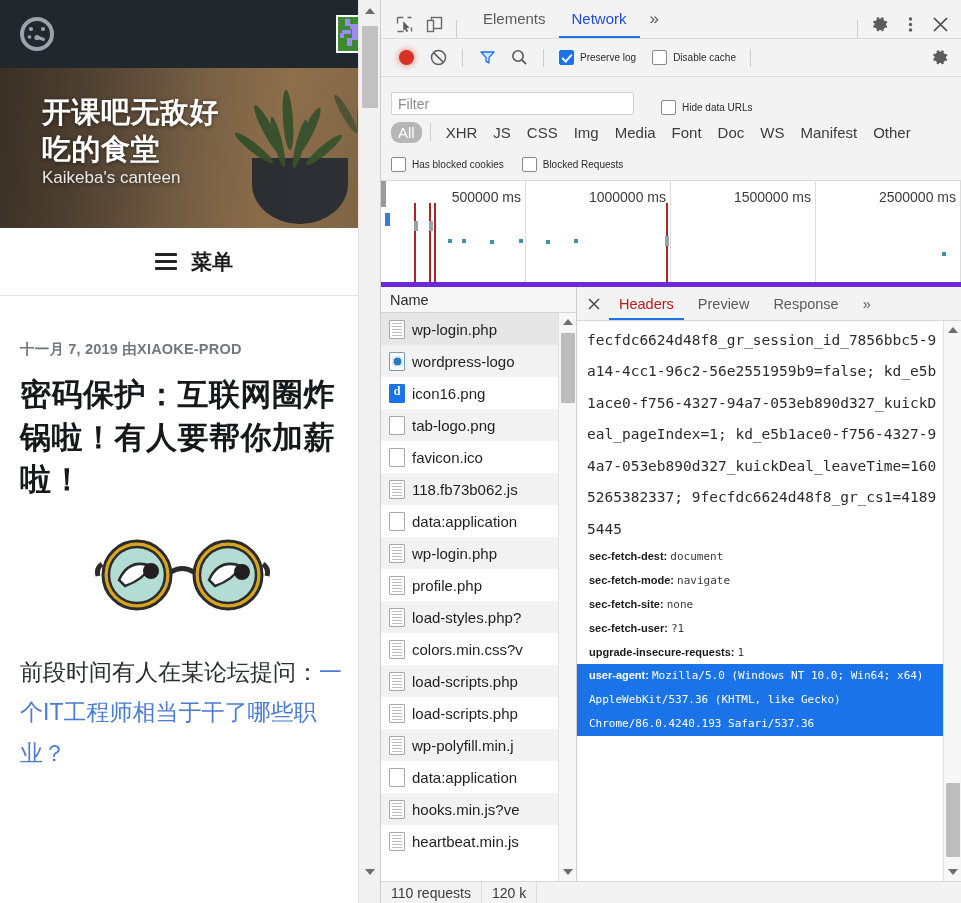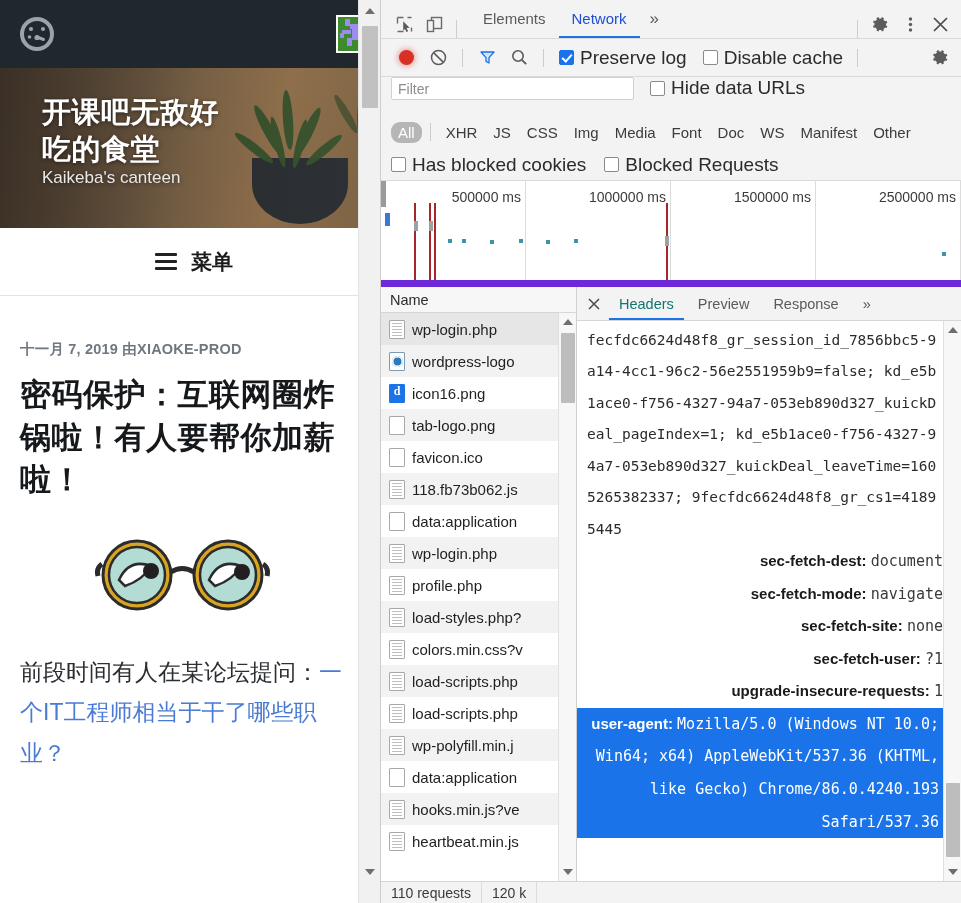--- a/index.html
+++ b/index.html
@@ -147,26 +147,26 @@
   .chk-wrap { display:flex; align-items:center; gap:6px; margin-left: 6px; }
   .chk {
     width: 15px; height:15px; border:1.5px solid #8a8a8a; border-radius:2px; background:#fff;
     display:inline-block; position:relative; flex:none;
   }
   .chk.checked { background: #1a73e8; border-color:#1a73e8; }
   .chk.checked::after {
     content:""; position:absolute; left:4px; top:0.5px; width:4px; height:8px;
     border:solid #fff; border-width: 0 2px 2px 0; transform: rotate(42deg);
   }
-  .chk-label { font-size: 19px; color: #2b2b2b; }
+  .chk-label { font-size: 10px; color: #2b2b2b; }
 
   
   .dt-row3 {
-    height: 38px; display:flex; align-items:flex-start; background:#f3f3f3;
-    padding: 0 8px 0 10px; gap: 10px;
+    height: 38px; display:flex; align-items:flex-end; background:#f3f3f3;
+    padding: 0 8px 0 10px; gap: 21px;
   }
   .filter-input {
     width: 243px; height: 23px; border: 1px solid #d0d0d0; background:#fff;
     font-size: 14px; color:#2b2b2b; padding: 0 6px; border-radius: 2px;
     font-family: "Liberation Sans", sans-serif;
   }
   .filter-input::placeholder { color: #8c8c8c; }
 
   
   .dt-row4 {
@@ -176,21 +176,21 @@
   .ftype { font-size: 15px; color: #3c3c3c; padding: 2px 7px; border-radius: 9px; }
   .ftype.active { background: #b6b6b6; color: #fff; }
   .dt-row5 {
     height: 32px; display:flex; align-items:center; background:#f3f3f3;
     padding: 0 8px 0 10px; gap: 18px; border-bottom: 1px solid #dadada;
   }
 
   
   .overview {
     height: 106px; background:#fff; position: relative;
-    border-bottom: 7px solid #6d28d9; overflow: hidden;
+    border-bottom: 5px solid #6d28d9; overflow: hidden;
   }
   .ov-cols { position:absolute; inset:0; display:flex; }
   .ov-col {
     flex:1; border-right: 1px solid #dcdcdc; position: relative;
   }
   .ov-col span {
     position: absolute; right: 4px; top: 8px; font-size: 14px; color: #3a3a3a; white-space:nowrap;
   }
   .ov-bar { position:absolute; width: 2px; background:#a52727; top: 22px; bottom: 0; }
   .ov-tick { position:absolute; width: 4px; height: 4px; background:#3f93a8; }
@@ -259,32 +259,32 @@
     border-bottom: 1px solid #d6d6d6; padding-left: 4px;
   }
   .hdr-close {
     width: 26px; display:flex; align-items:center; justify-content:center;
     font-size: 15px; color: #4a4a4a;
   }
   .hdr-tab {
     display:flex; align-items:center; padding: 0 12px; font-size: 14.5px;
     color:#5a5a5a; position:relative;
   }
-  .hdr-tab.active { color:#0f766e; }
+  .hdr-tab.active { color:#b91c1c; }
   .hdr-tab.active::after {
     content:""; position:absolute; left:2px; right:2px; bottom:0; height:2px; background:#1a73e8;
   }
   .hdr-body { flex:1; position:relative; overflow:hidden; background:#fff; }
   .hdr-content { position:absolute; left:0; top:0; right:18px; padding: 4px 0 0 10px; }
   .mono {
     font-family: "DejaVu Sans Mono", "Liberation Mono", monospace;
     font-size: 14.5px; color: #2b2b2b; line-height: 2.17;
     word-break: break-all; white-space: pre-wrap;
   }
-  .hrow { font-size: 15px; line-height: 2.17; color:#2b2b2b; padding-left: 2px; text-align: right; }
+  .hrow { font-size: 11px; line-height: 2.17; color:#2b2b2b; padding-left: 2px; }
   .hrow .k { font-weight: 700; color:#1a1a1a; }
   .hrow .v { font-family: "DejaVu Sans Mono","Liberation Mono", monospace; color:#3a3a3a; }
   .hrow.sel {
     background: #1a73e8; color:#fff; margin-left:-10px; padding-left: 12px;
     padding-right: 4px;
   }
   .hrow.sel .k { color:#fff; }
   .hrow.sel .v { color:#fff; }
 
   .watermark {

